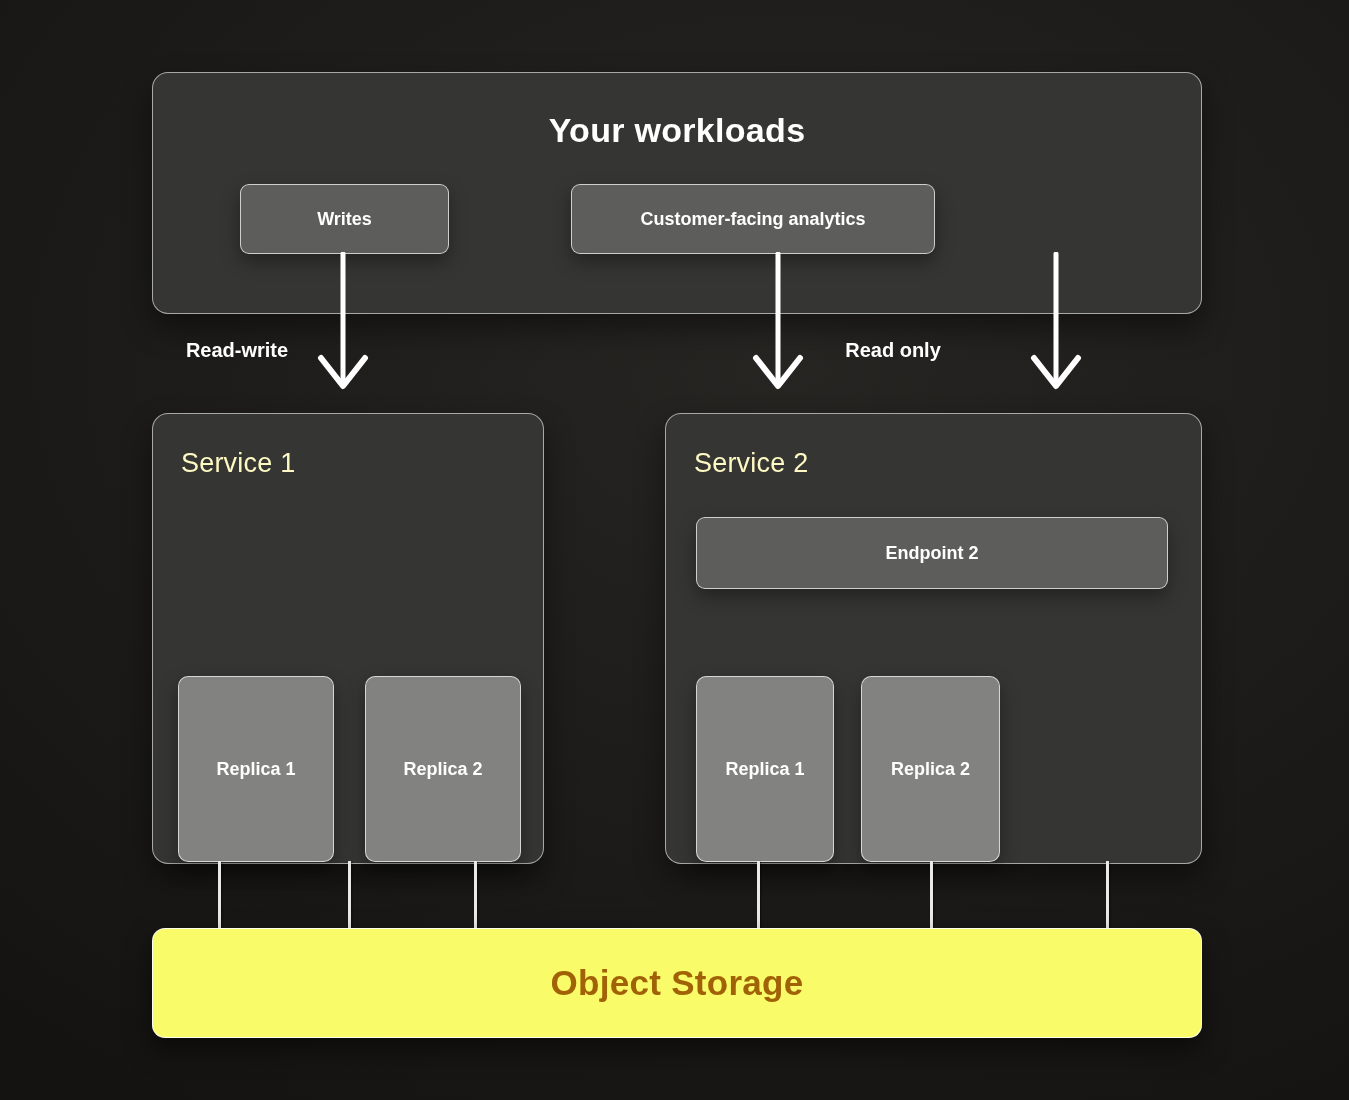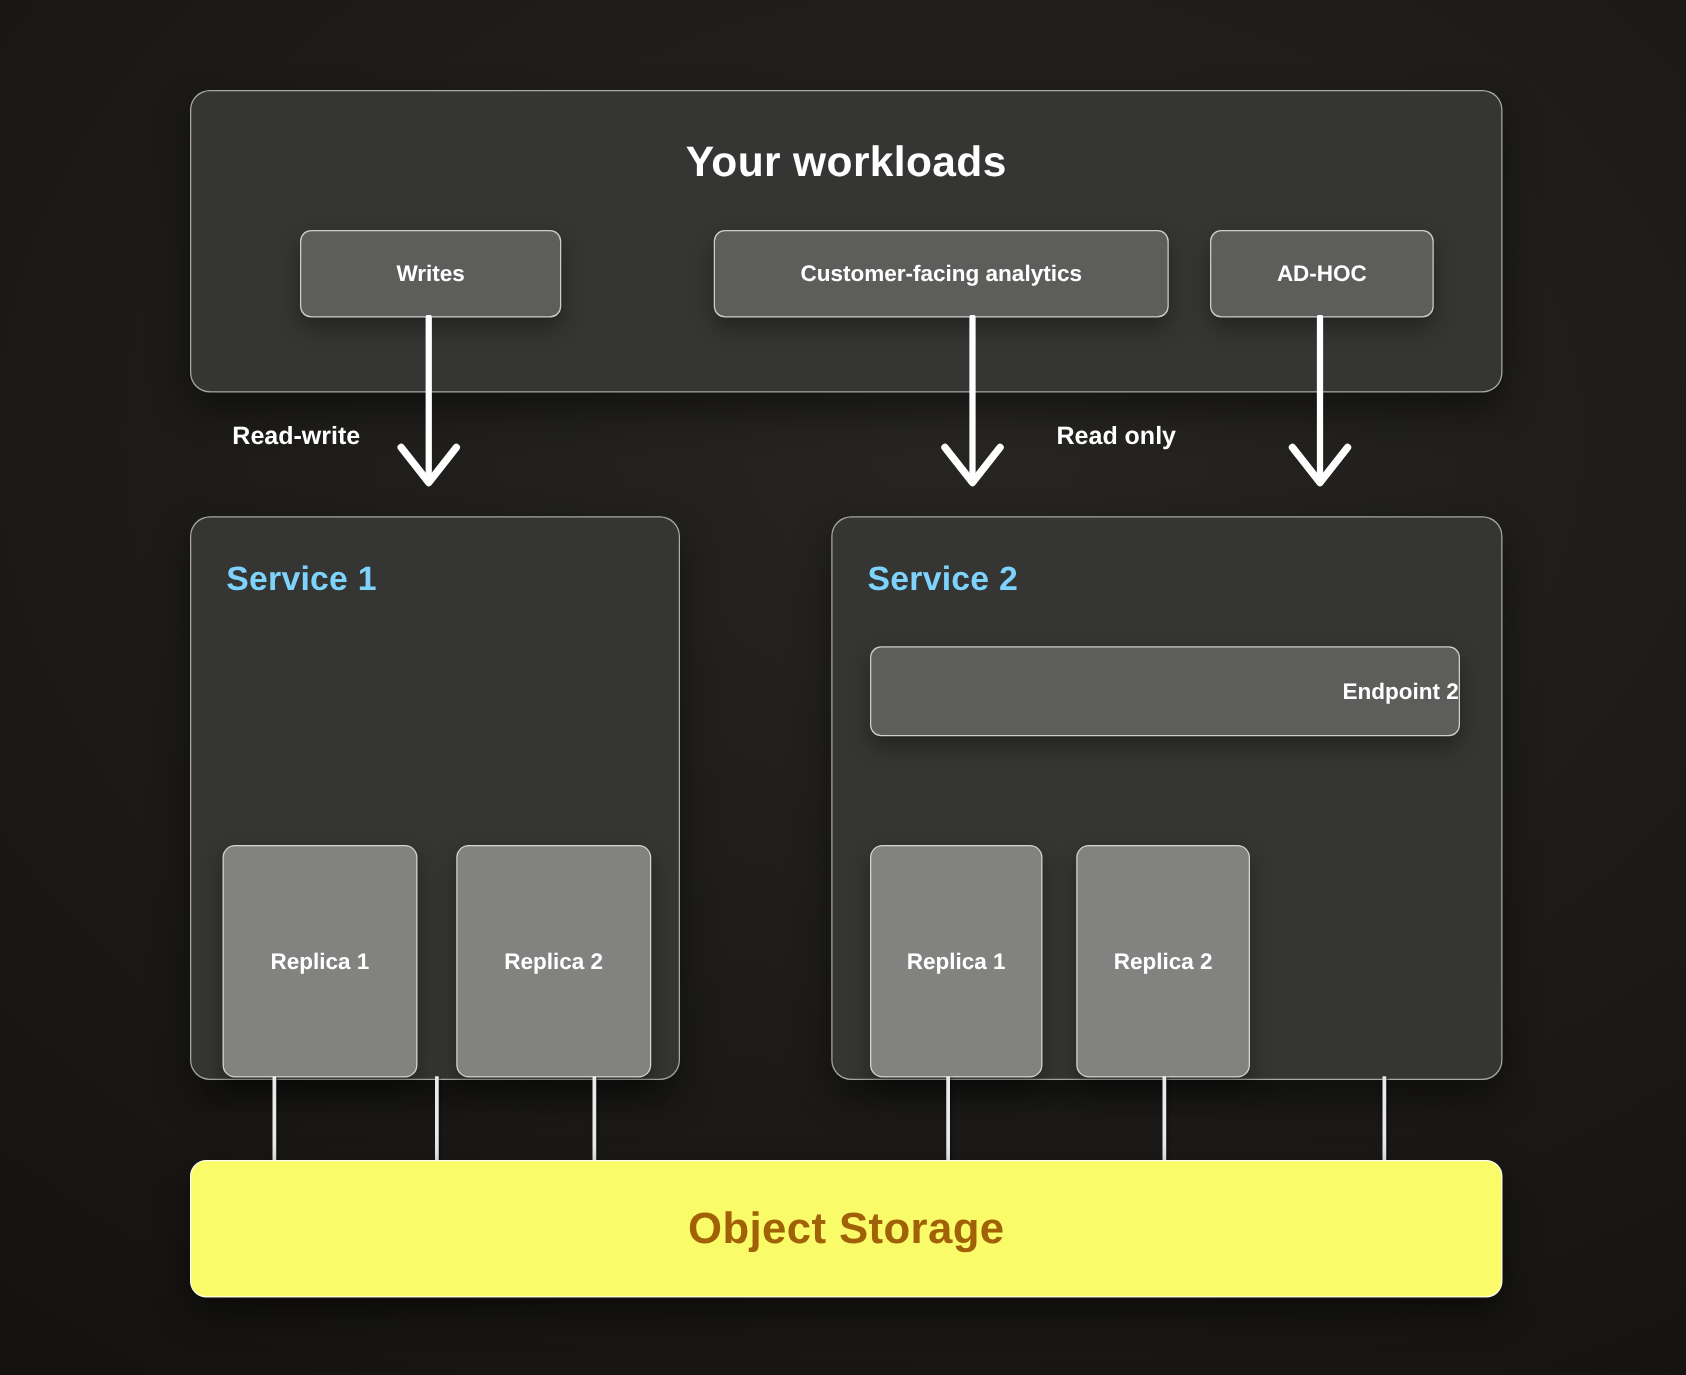--- a/index.html
+++ b/index.html
@@ -22,39 +22,39 @@
   .svc1{left:152px;top:413px;width:390px;height:449px;}
   .svc2{left:665px;top:413px;width:535px;height:449px;}
 
   .workloads-title{
     position:absolute;left:0;right:0;top:38px;
     text-align:center;color:#fff;
     font-size:34px;font-weight:700;letter-spacing:.3px;
   }
   .svc-title{
     position:absolute;left:28px;top:34px;
-    color:#7dd3fc;font-size:27px;font-weight:700;letter-spacing:.2px;text-align:center;
+    color:#fef9c3;font-size:27px;font-weight:400;letter-spacing:.2px;text-align:center;
   }
 
   
   .chip{
     position:absolute;
     background:#5d5d5b;
     border:1.5px solid rgba(235,235,235,.8);
     border-radius:9px;
     display:flex;align-items:center;justify-content:center;
     color:#fff;font-size:18px;font-weight:700;
     box-shadow:0 8px 18px rgba(0,0,0,.35);
   }
   .b1{left:240px;top:184px;width:207px;height:68px;}
   .b2{left:571px;top:184px;width:362px;height:68px;}
   .b3{left:968px;top:184px;width:177px;height:68px;}
 
   .ep1{left:178px;top:517px;width:341px;height:70px;}
-  .ep2{left:696px;top:517px;width:470px;height:70px;justify-content:flex-end;}
+  .ep2{left:696px;top:517px;width:470px;height:70px;}
 
   .replica{
     background:#828280;
     border-radius:10px;
     margin-top:44px;
   }
   .s1r1{left:178px;top:632px;width:154px;height:184px;}
   .s1r2{left:365px;top:632px;width:154px;height:184px;}
   .s2r1{left:696px;top:632px;width:136px;height:184px;}
   .s2r2{left:861px;top:632px;width:137px;height:184px;}
@@ -98,23 +98,20 @@
 
   <div class="panel workloads">
     <div class="workloads-title">Your workloads</div>
   </div>
   <div class="chip b2">
     <span>Customer-facing analytics</span>
   </div>
   <div class="chip b1">
     <span>Writes</span>
   </div>
-  <div class="chip b3">
-    <span>AD-HOC</span>
-  </div>
 
   <svg class="arrow arr1" viewBox="0 0 64 142">
     <line x1="32" y1="2" x2="32" y2="132" stroke="#fff" stroke-width="5" stroke-linecap="round"></line>
     <polyline points="10,106 32,134 54,106" fill="none" stroke="#fff" stroke-width="6" stroke-linecap="round" stroke-linejoin="round"></polyline>
   </svg>
   <svg class="arrow arr2" viewBox="0 0 64 142">
     <line x1="32" y1="2" x2="32" y2="132" stroke="#fff" stroke-width="5" stroke-linecap="round"></line>
     <polyline points="10,106 32,134 54,106" fill="none" stroke="#fff" stroke-width="6" stroke-linecap="round" stroke-linejoin="round"></polyline>
   </svg>
   <svg class="arrow arr3" viewBox="0 0 64 142">

